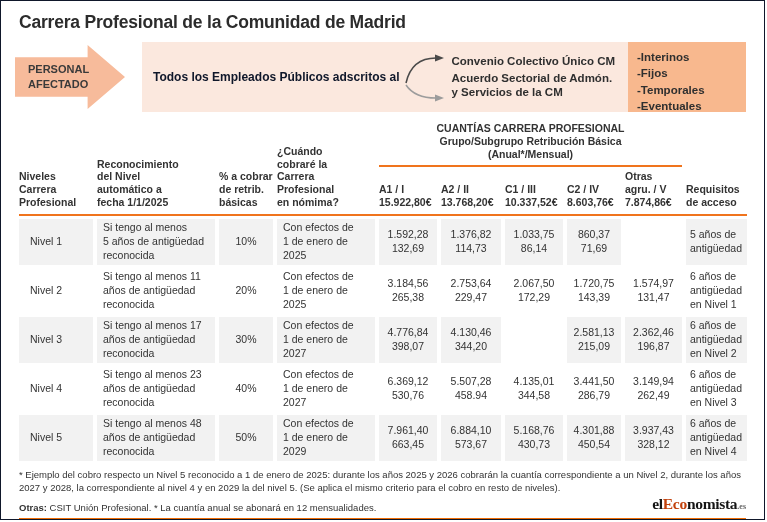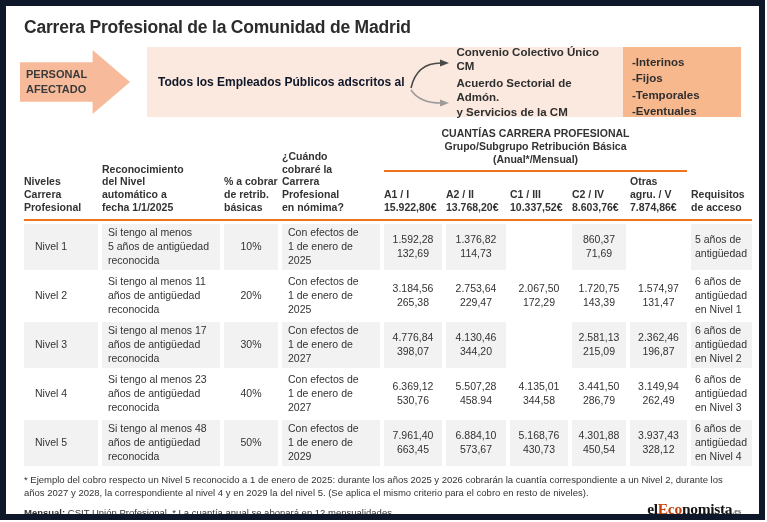--- a/index.html
+++ b/index.html
@@ -1,34 +1,34 @@
 <!DOCTYPE html>
 <html><head>
 <meta charset="utf-8">
 <style>
   html,body{margin:0;padding:0;background:#fff;}
   .page{
-    width:765px;height:520px;border:6px solid #0f172a;background:#fff;
+    width:765px;height:520px;border:1px solid #0f172a;background:#fff;
     font-family:"Liberation Sans", sans-serif;color:#333;overflow:hidden;
     position:relative;box-sizing:border-box;
   }
   
   .title{
     padding:11px 18px 0 18px;font-size:17.5px;font-weight:bold;color:#2c2c2c;
     letter-spacing:-0.2px;
   }
   
   .flow{margin:9px 18px 0 14px;height:70px;display:flex;align-items:center;}
   .badge{
     position:relative;width:110px;height:64px;flex:none;margin-right:17px;
     clip-path:polygon(0 19%,66% 19%,66% 0,100% 50%,66% 100%,66% 81%,0 81%);
     background:#f7bb9b;
   }
   .badge-label{
-    position:absolute;left:6px;top:50%;transform:translateY(-50%);
+    position:absolute;left:13px;top:50%;transform:translateY(-50%);
     font-size:11px;font-weight:bold;line-height:1.35;white-space:pre-line;color:#3a3a3a;
   }
   .flow-box{
     flex:1;height:70px;background:#fbe8de;display:flex;align-items:center;
     padding:0 6px 0 11px;box-sizing:border-box;min-width:0;
   }
   .flow-intro{font-size:12px;font-weight:bold;white-space:nowrap;color:#0f172a;}
   .fork{flex:none;margin:0 3px;}
   .flow-targets{display:flex;flex-direction:column;justify-content:center;min-width:0;}
   .flow-target{font-size:11.5px;font-weight:bold;color:#2f2f2f;white-space:pre-line;line-height:1.25;}
@@ -160,20 +160,22 @@
       <div class="cell c-recog shade" style="grid-area: 4 / 2;">Si tengo al menos
 5 años de antigüedad
 reconocida</div>
       <div class="cell c-pct shade" style="grid-area: 4 / 3;">10%</div>
       <div class="cell c-when shade" style="grid-area: 4 / 4;">Con efectos de
 1 de enero de 2025</div>
       <div class="cell c-num shade" style="grid-area: 4 / 5;">1.592,28
 132,69</div>
       <div class="cell c-num shade" style="grid-area: 4 / 6;">1.376,82
 114,73</div>
+      <div class="cell c-num shade" style="grid-area: 4 / 7;">1.033,75
+86,14</div>
       <div class="cell c-num shade" style="grid-area: 4 / 8;">860,37
 71,69</div>
       <div class="cell c-req shade" style="grid-area: 4 / 10;">5 años de
 antigüedad</div>
       <div class="cell c-level" style="grid-area: 5 / 1;">Nivel 2</div>
       <div class="cell c-recog" style="grid-area: 5 / 2;">Si tengo al menos 11
 años de antigüedad
 reconocida</div>
       <div class="cell c-pct" style="grid-area: 5 / 3;">20%</div>
       <div class="cell c-when" style="grid-area: 5 / 4;">Con efectos de
@@ -247,19 +249,19 @@
       <div class="cell c-num shade" style="grid-area: 8 / 9;">3.937,43
 328,12</div>
       <div class="cell c-req shade" style="grid-area: 8 / 10;">6 años de
 antigüedad
 en Nivel 4</div>
     </div>
 
   <div class="footer">
     <div class="note">* Ejemplo del cobro respecto un Nivel 5 reconocido a 1 de enero de 2025: durante los años 2025 y 2026 cobrarán la cuantía correspondiente a un Nivel 2, durante los años 2027 y 2028, la correspondiente al nivel 4 y en 2029 la del nivel 5. (Se aplica el mismo criterio para el cobro en resto de niveles).</div>
     <div class="source-row">
-      <div class="source"><b>Mensual:</b><span> CSIT Unión Profesional. * La cuantía anual se abonará en 12 mensualidades.</span></div>
+      <div class="source"><b>Otras:</b><span> CSIT Unión Profesional. * La cuantía anual se abonará en 12 mensualidades.</span></div>
       <div class="logo"><span>el</span><span class="orange">Eco</span><span>nomista</span><span class="tld">.es</span></div>
     </div>
   </div>
   <div class="bottom-line"></div>
 
 </div>
 
 </body></html>

